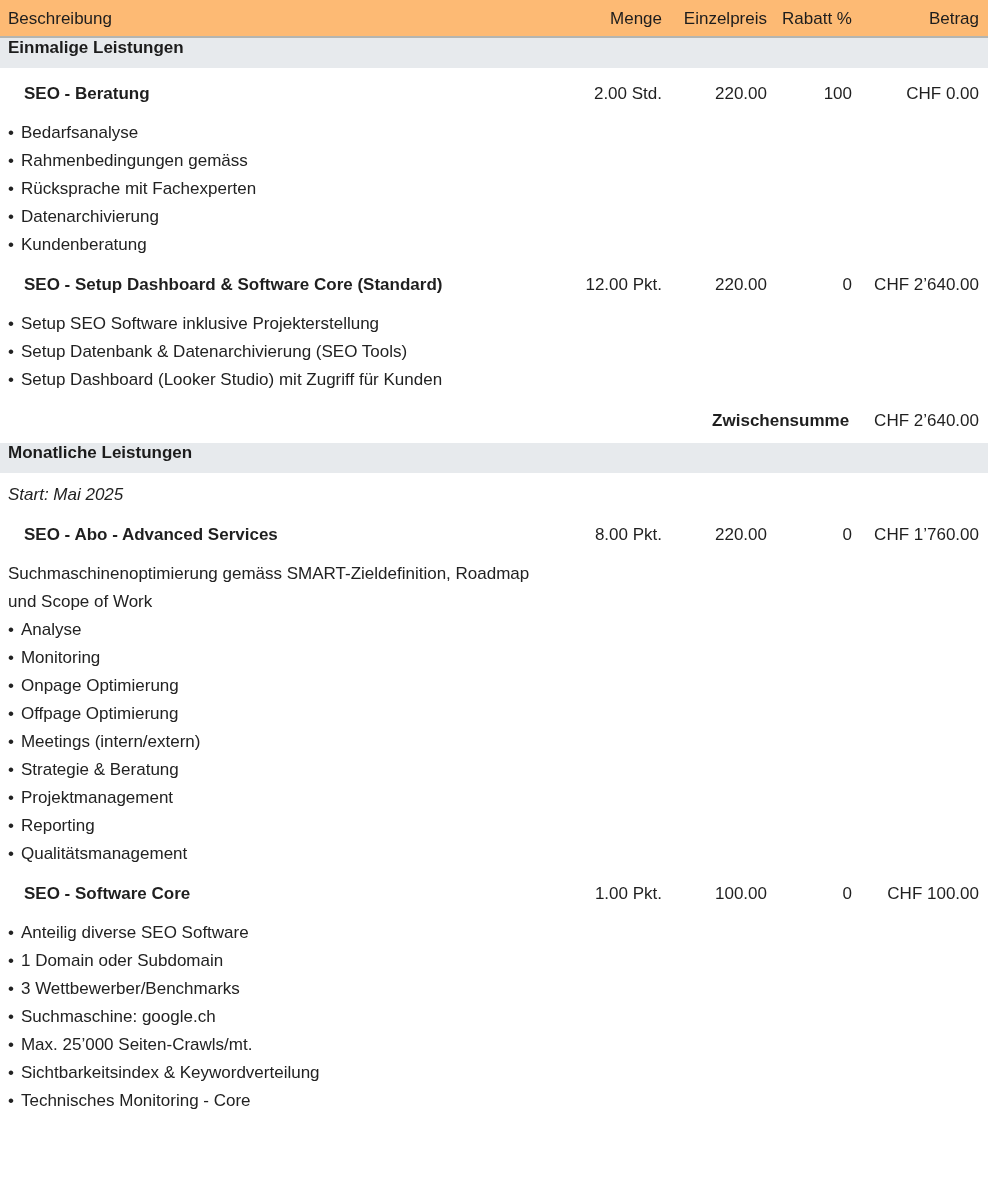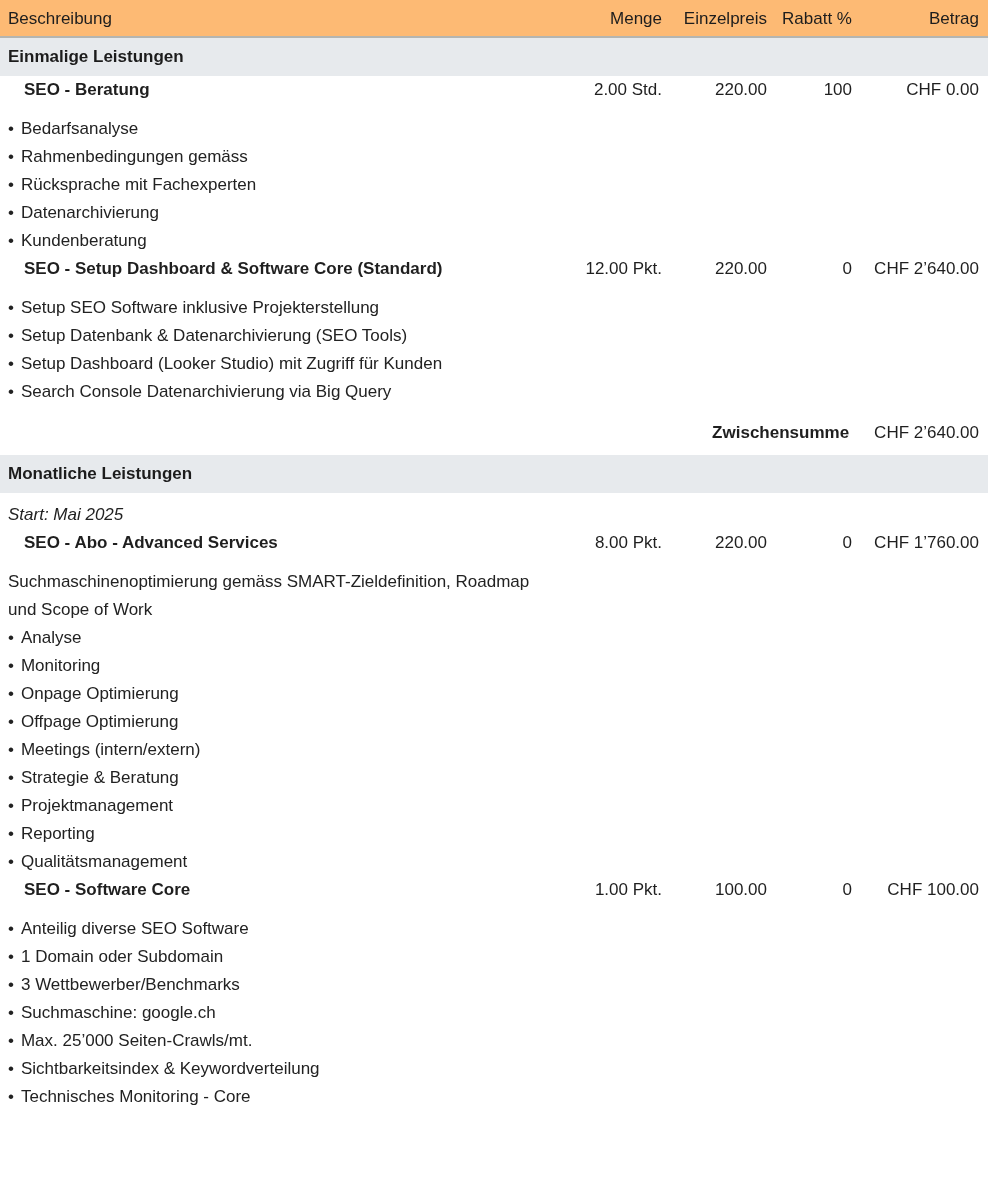--- a/index.html
+++ b/index.html
@@ -26,30 +26,29 @@
 
   .table-header {
     height: 38px;
     background: #fdba74;
     border-bottom: 2px solid #b4b5b1;
     color: #1d1d1d;
   }
   .table-header .cell { line-height: 38px; }
 
   .section-band {
-    height: 38px;
+    height: 30px;
     background: #e7eaed;
     display: flex;
-    align-items: center;
     padding: 0 8px;
     font-weight: 700;
     color: #1c1c1c;
   }
 
-  .title-row { line-height: 28px; padding-left: 24px; }
+  .title-row { margin-top: 12px; line-height: 28px; padding-left: 24px; }
   .title-row .desc { font-weight: 700; }
 
   .content-block {
     margin-top: 11px;
     margin-left: 8px;
     max-width: 540px;
     line-height: 28px;
     color: #222222;
   }
   .para { line-height: 28px; }
@@ -109,21 +108,20 @@
     <div class="cell desc">SEO - Setup Dashboard &amp; Software Core (Standard)</div>
     <div class="cell num">12.00 Pkt.</div>
     <div class="cell num">220.00</div>
     <div class="cell num">0</div>
     <div class="cell num">CHF 2’640.00</div>
   </div>
   <div class="content-block">
     <div class="bullet-line"><span class="dot">•</span><span>Setup SEO Software inklusive Projekterstellung</span></div>
     <div class="bullet-line"><span class="dot">•</span><span>Setup Datenbank &amp; Datenarchivierung (SEO Tools)</span></div>
     <div class="bullet-line"><span class="dot">•</span><span>Setup Dashboard (Looker Studio) mit Zugriff für Kunden</span></div>
-    <div class="bullet-line"><span class="dot">•</span><span>Search Console Datenarchivierung via Big Query</span></div>
   </div>
 
   <div class="subtotal-row">
     <span class="label">Zwischensumme</span>
     <span class="amount">CHF 2’640.00</span>
   </div>
 
   <div class="section-band">
     <span>Monatliche Leistungen</span>
   </div>

